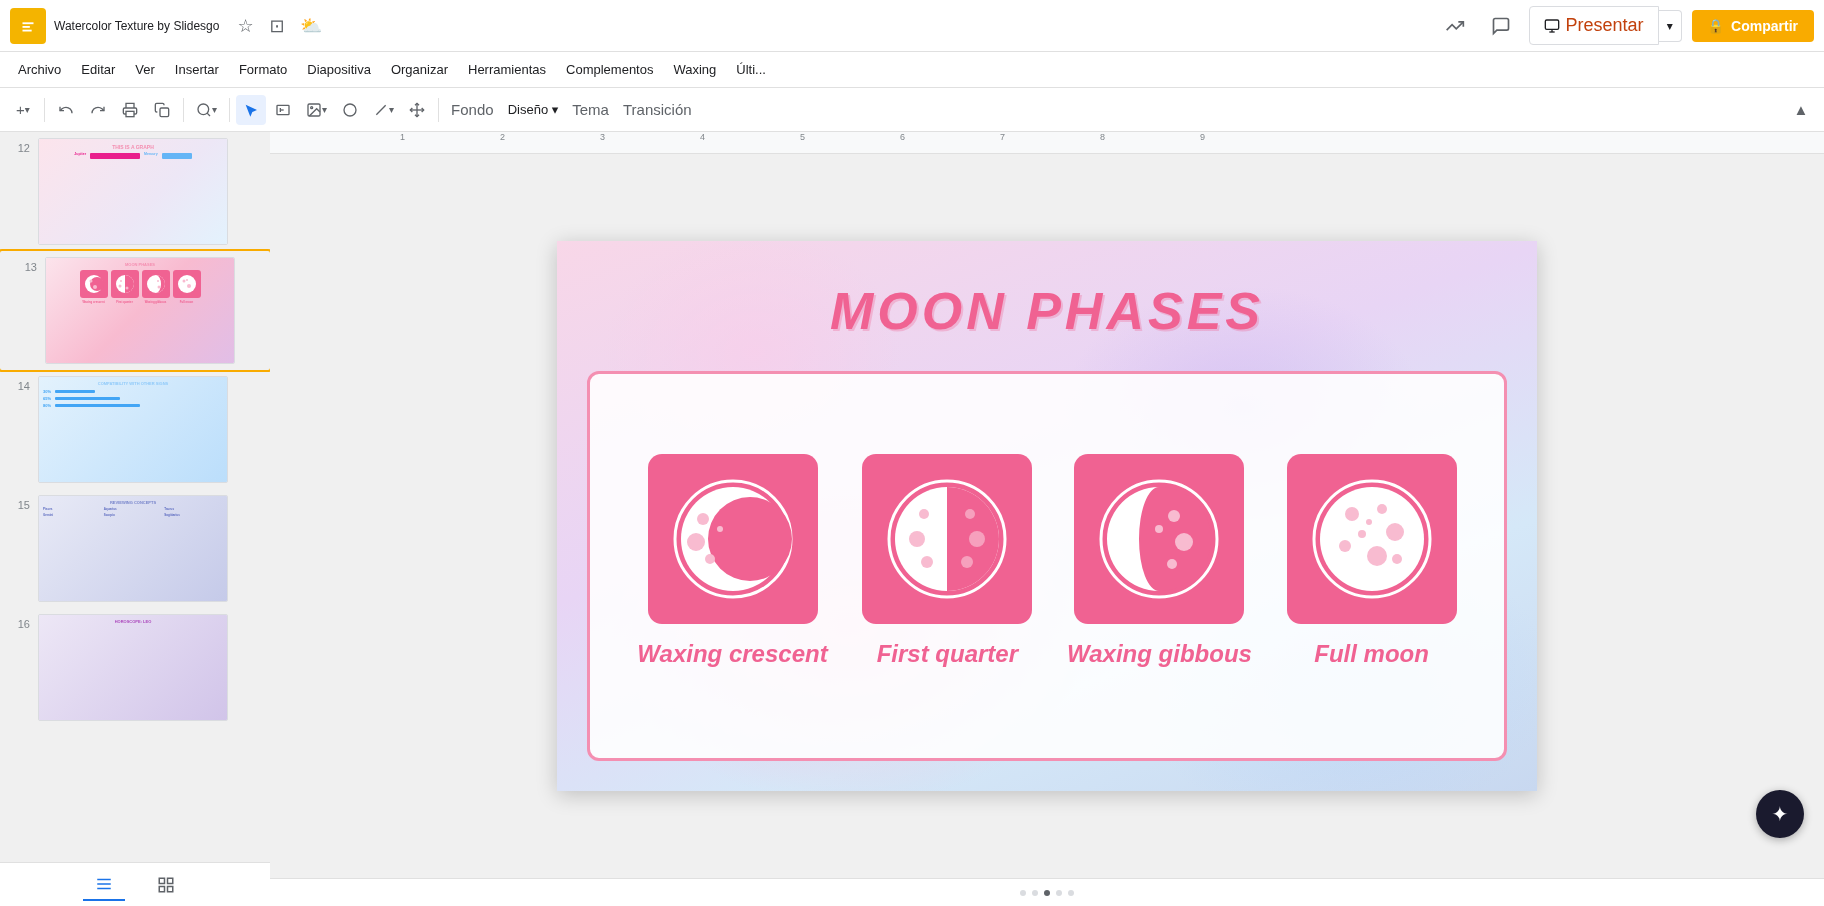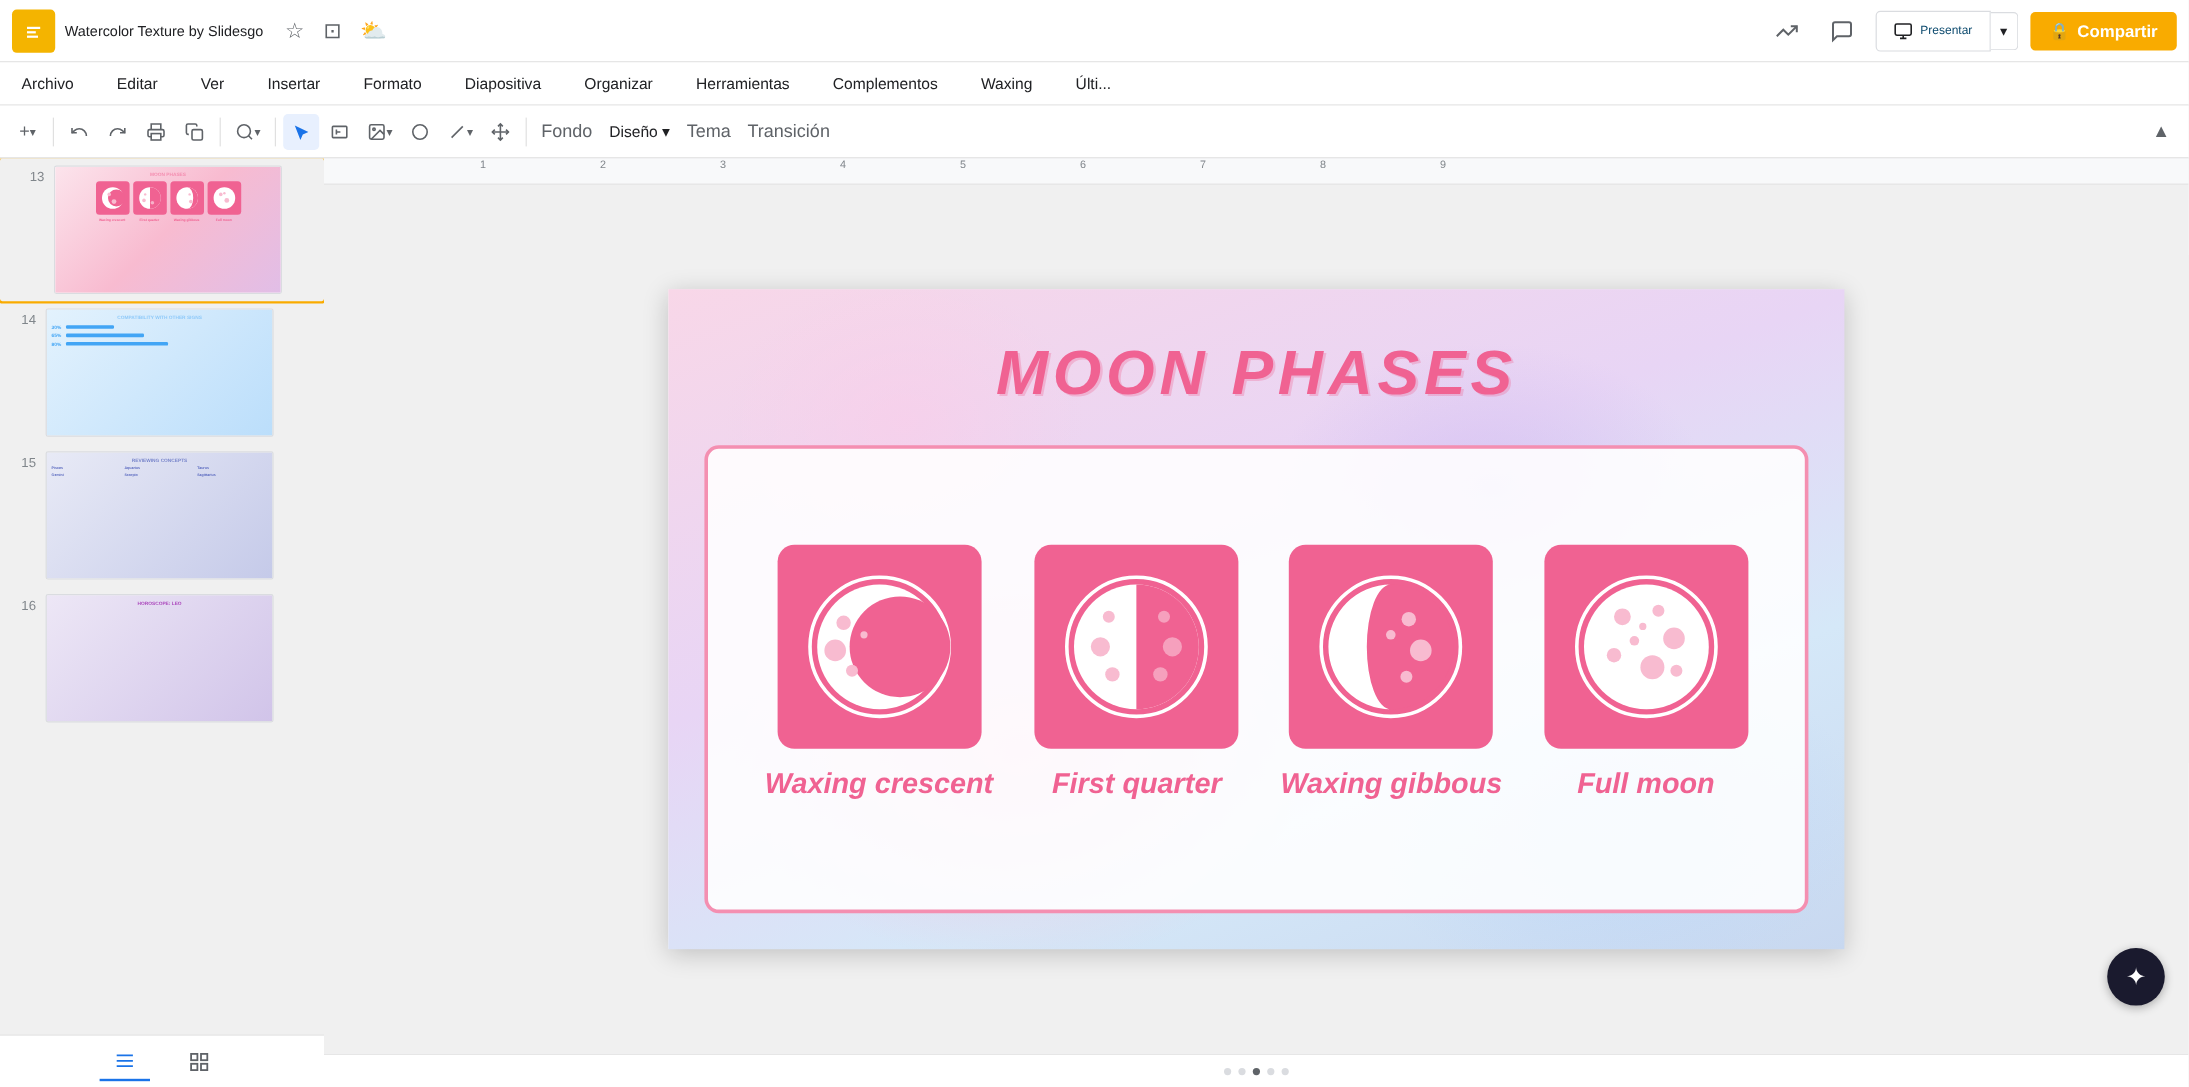--- a/index.html
+++ b/index.html
@@ -15,36 +15,36 @@
       display: flex; align-items: center; justify-content: center; flex-shrink: 0;
     }
     .app-icon svg { width: 22px; height: 22px; }
     .doc-title { font-size: 12px; color: #202124; font-weight: 400; }
     .title-icons { display: flex; gap: 8px; margin-left: 6px; align-items: center; }
     .title-icon-btn { background: none; border: none; cursor: pointer; color: #5f6368; font-size: 18px; padding: 4px; border-radius: 4px; }
     .top-bar-right { margin-left: auto; display: flex; align-items: center; gap: 10px; }
     .top-bar-icon-btn { background: none; border: none; cursor: pointer; color: #5f6368; font-size: 18px; padding: 6px; border-radius: 50%; width: 36px; height: 36px; display: flex; align-items: center; justify-content: center; }
     .btn-presentar {
       display: flex; align-items: center; background: #fff; border: 1px solid #dadce0;
-      border-radius: 4px 0 0 4px; padding: 8px 14px; font-size: 10px; cursor: pointer; color: #0c4a6e; font-weight: 500;
+      border-radius: 4px 0 0 4px; padding: 8px 14px; font-size: 18px; cursor: pointer; color: #c2410c; font-weight: 500;
     }
     .btn-presentar-arrow {
       background: #fff; border: 1px solid #dadce0; border-left: none;
       border-radius: 0 4px 4px 0; padding: 8px 8px; font-size: 12px; cursor: pointer; color: #202124;
     }
     .btn-presentar svg { margin-right: 6px; }
     .btn-compartir {
       background: #f9ab00; border: none; border-radius: 4px; padding: 8px 16px;
       font-size: 14px; font-weight: 600; color: #fff; cursor: pointer; display: flex; align-items: center; gap: 6px;
     }
 
     
     .menu-bar {
       display: flex; align-items: center; height: 36px;
-      background: #fff; border-bottom: 1px solid #e0e0e0; padding: 0 8px; flex-shrink: 0; gap: 16px;
+      background: #fff; border-bottom: 1px solid #e0e0e0; padding: 0 8px; flex-shrink: 0;
     }
     .menu-item { background: none; border: none; cursor: pointer; font-size: 13px; color: #202124; padding: 4px 10px; border-radius: 4px; }
 
     
     .toolbar {
       display: flex; align-items: center; height: 44px;
       background: #fff; border-bottom: 1px solid #e0e0e0; padding: 0 8px; gap: 2px; flex-shrink: 0;
     }
     .tb-btn { background: none; border: none; cursor: pointer; color: #5f6368; padding: 6px; border-radius: 4px; font-size: 15px; display: flex; align-items: center; justify-content: center; min-width: 30px; height: 30px; }
     .tb-separator { width: 1px; height: 24px; background: #e0e0e0; margin: 0 4px; }
@@ -371,20 +371,34 @@
       <span>▲</span>
     </button>
   </div>
 </div>
 
 <div class="main-content">
 
   <div class="sidebar-wrapper">
     <div class="sidebar-scroll">
 
+      <div class="slide-thumb">
+        <span class="slide-num">12</span>
+        <div class="thumb-img">
+          <div class="thumb-content-12" style="width:100%;height:100%;padding:5px;">
+            <div class="thumb-title-12">THIS IS A GRAPH</div>
+            <div style="display:flex;gap:4px;justify-content:center;flex-wrap:wrap;">
+              <div style="font-size:3.5px;color:#e91e8c;font-weight:bold;">Jupiter</div>
+              <div style="width:50px;height:6px;background:#e91e8c;border-radius:1px;margin:1px 0;"></div>
+              <div style="font-size:3.5px;color:#64b5f6;font-weight:bold;">Mercury</div>
+              <div style="width:30px;height:6px;background:#64b5f6;border-radius:1px;margin:1px 0;"></div>
+            </div>
+          </div>
+        </div>
+      </div>
 
       <div class="slide-thumb active">
         <span class="slide-num">13</span>
         <div class="thumb-img">
           <div class="thumb-content-13">
             <div class="thumb-title-13">MOON PHASES</div>
             <div class="thumb-moons">
 
               <div class="thumb-moon-box">
                 <svg width="20" height="20" viewBox="0 0 40 40">

